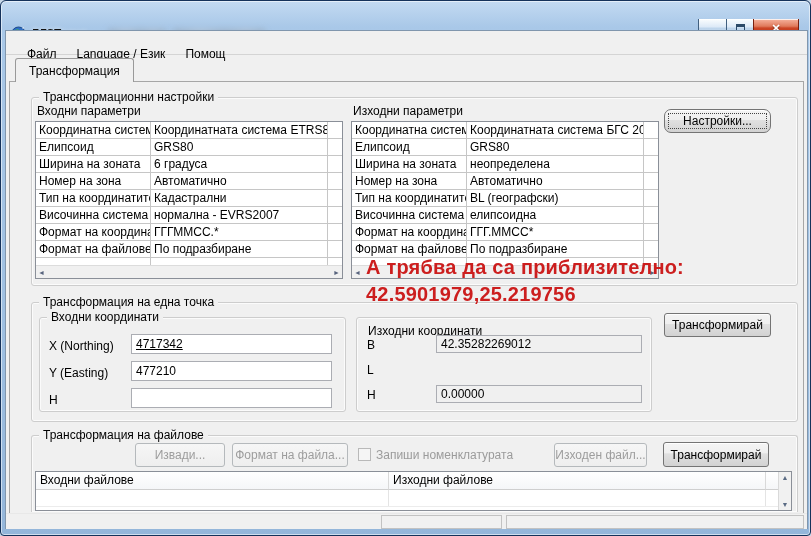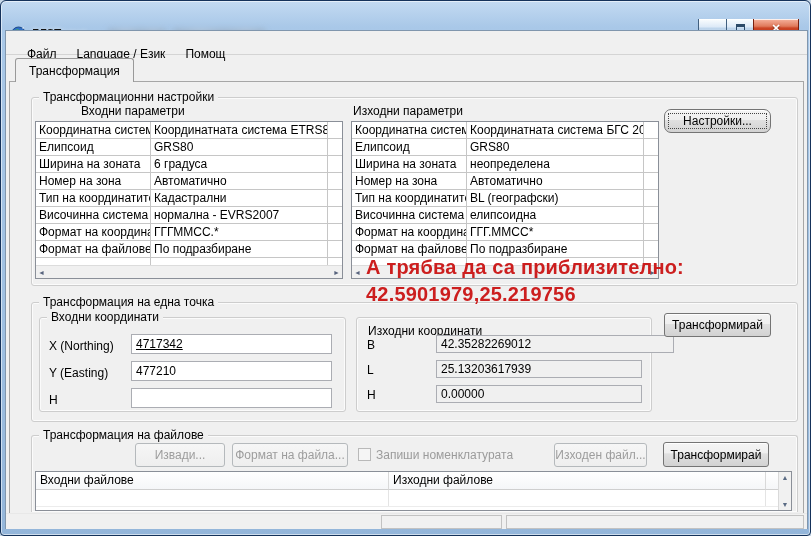--- a/index.html
+++ b/index.html
@@ -139,21 +139,21 @@
       <span class="menuitem">Language / Език</span>
       <span class="menuitem">Помощ</span>
     </div>
 
     <div class="tab">Трансформация</div>
     <div class="tabpage"></div>
 
     <div class="grp" style="left:30px; top:96px; width:767px; height:189px;"></div>
     <div class="grplabel" style="left:38px; top:89px;">Трансформационни настройки</div>
 
-    <div class="plabel" style="left:36px; top:103px; z-index:4;margin-left:44px;">Входни параметри</div>
+    <div class="plabel" style="left:36px; top:103px; z-index:4;">Входни параметри</div>
     <div class="ptable" style="left:34px; top:120px;">
       <div class="prow">
           <div>Координатна система</div>
           <div>Координатната система ETRS89</div>
           <div></div>
         </div>
       <div class="prow">
           <div>Елипсоид</div>
           <div>GRS80</div>
           <div></div>
@@ -265,23 +265,22 @@
     <div class="plabel" style="left:48px; top:338px; z-index:4;">X (Northing)</div>
     <input class="inp" style="left: 130px; top: 333px; width: 201px; height: 20px; text-decoration: underline;" value="4717342">
     <div class="plabel" style="left:48px; top:365px; z-index:4;">Y (Easting)</div>
     <input class="inp" style="left: 130px; top: 360px; width: 201px; height: 20px;" value="477210">
     <div class="plabel" style="left:48px; top:392px; z-index:4;">H</div>
     <input class="inp" style="left: 130px; top: 387px; width: 201px; height: 20px;" value="">
 
     <div class="grp" style="left:355px; top:316px; width:296px; height:95px;"></div>
     <div class="grplabel" style="left:363px; top:323px;">Изходни координати</div>
     <div class="plabel" style="left:366px; top:337px; z-index:4;">B</div>
-    <input class="inp ro" readonly="" style="left: 435px; top: 334px; width: 238px; height: 18px;" value="42.35282269012">
+    <input class="inp ro" readonly="" style="left: 435px; top: 334px; width: 206px; height: 18px;" value="42.35282269012">
     <div class="plabel" style="left:366px; top:362px; z-index:4;">L</div>
-    <input class="inp ro" readonly="" style="left: 435px; top: 359px; width: 206px; height: 18px;" value="25.13203617939">
     <div class="plabel" style="left:366px; top:387px; z-index:4;">H</div>
     <input class="inp ro" readonly="" style="left: 435px; top: 384px; width: 206px; height: 18px;" value="0.00000">
 
     <div class="btn" style="left:663px; top:312px; width:107px; height:24px;">Трансформирай</div>
 
     <div class="grp" style="left:30px; top:434px; width:767px; height:77px; border-bottom:none; border-radius:3px 3px 0 0;"></div>
     <div class="grplabel" style="left:38px; top:427px;">Трансформация на файлове</div>
 
     <div class="btn disabled" style="left:134px; top:442px; width:90px; height:24px;">Извади...</div>
     <div class="btn disabled" style="left:231px; top:442px; width:116px; height:24px;">Формат на файла...</div>

